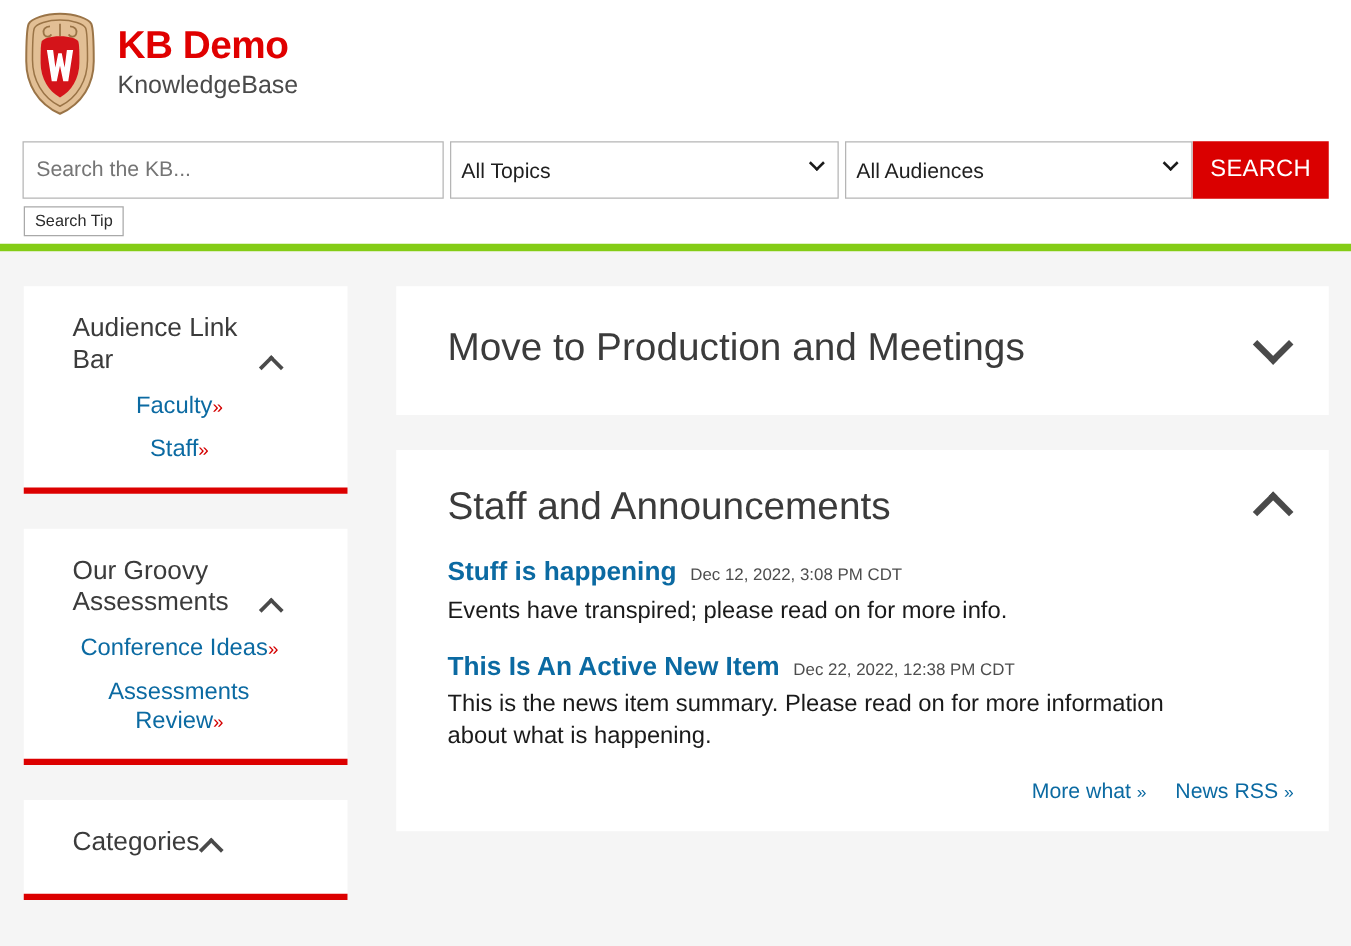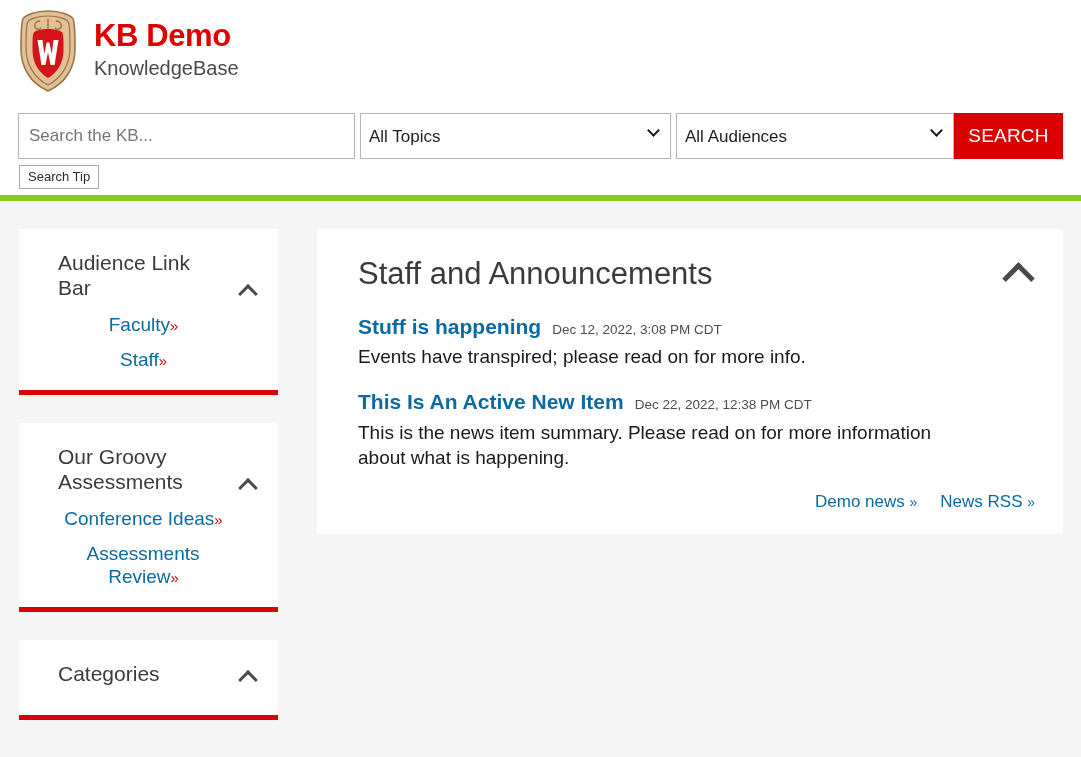--- a/index.html
+++ b/index.html
@@ -173,21 +173,20 @@
     background: #ffffff;
     border-bottom: 5px solid #dc0000;
     padding: 22px 22px 18px 39px;
     margin-bottom: 28px;
     box-sizing: border-box;
   }
   .side-card-header {
     display: flex;
     align-items: flex-end;
     margin-bottom: 10px;
-    justify-content: space-between;
   }
   .side-card-title {
     font-size: 21px;
     color: #3b3b3b;
     line-height: 1.18;
     font-weight: normal;
     margin: 0;
     max-width: 150px;
   }
   .chev {
@@ -396,20 +395,26 @@
       <div class="side-card-header">
         <h2 class="side-card-title">Categories</h2>
         <span class="chev"></span>
       </div>
     </section>
 
   </aside>
 
   <main class="main-col">
 
+    <section class="panel collapsed">
+      <div class="panel-header">
+        <h2 class="panel-title">Move to Production and Meetings</h2>
+        <span class="panel-chev down"></span>
+      </div>
+    </section>
 
     <section class="panel">
       <div class="panel-header">
         <h2 class="panel-title">Staff and Announcements</h2>
         <span class="panel-chev"></span>
       </div>
 
       <div class="news-list">
 
         <article class="news-item">
@@ -425,21 +430,21 @@
             <a class="news-title" href="#">This Is An Active New Item</a>
             <span class="news-date">Dec 22, 2022, 12:38 PM CDT</span>
           </div>
           <p class="news-summary">This is the news item summary. Please read on for more information about what is happening.</p>
         </article>
 
       </div>
 
       <div class="news-footer">
         <a href="#">
-          <span>Demo news</span>
+          <span>More what</span>
           <span class="arrow-blue">»</span>
         </a>
         <a href="#">
           <span>News RSS</span>
           <span class="arrow-blue">»</span>
         </a>
       </div>
 
     </section>
 

